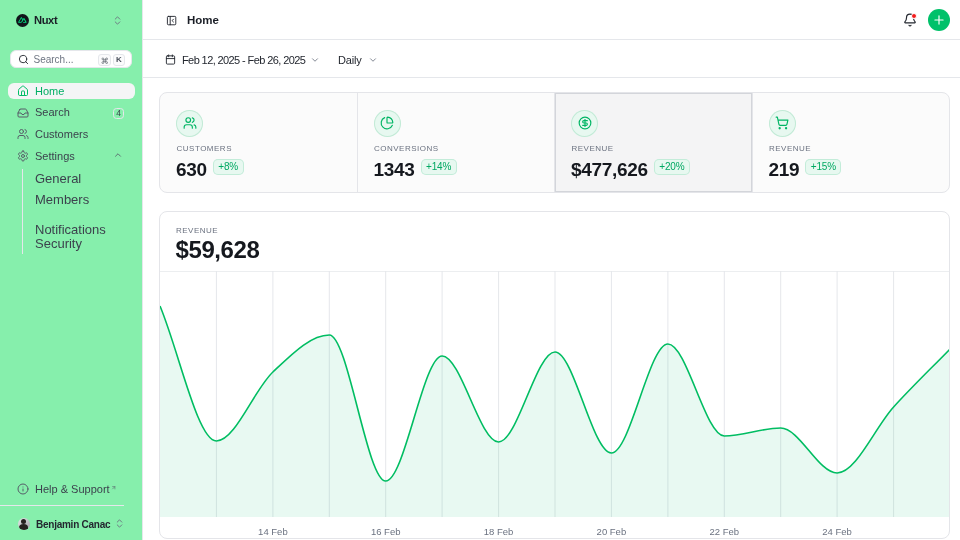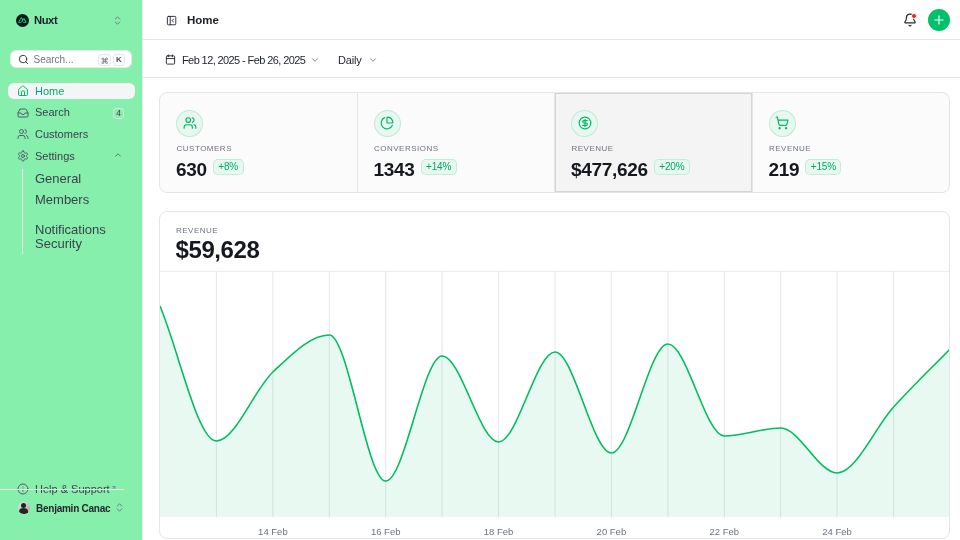--- a/index.html
+++ b/index.html
@@ -27,21 +27,21 @@
 .nav-item.active { background:#f4f5f6; color:#00ae64; }
 .sub-item { position:absolute; left:35px; height:17.4px; line-height:17.4px; font-size:13px; font-weight:500; color:#3c424d; }
 #subline { position:absolute; left:22px; top:169px; width:1px; height:85px; background:#e5e7eb; }
 .badge4 { position:absolute; right:11px; top:3.2px; width:11px; height:11px; border:1px solid #e5e7eb;
   border-radius:3.5px; font-size:8.5px; line-height:9.5px; text-align:center; color:#3c424d; font-weight:500;}
 
 .foot-item { position:absolute; left:8px; width:127px; height:17.4px; line-height:17.4px;
   font-size:11px; font-weight:500; color:#3c424d; }
 .foot-item .txt { position:absolute; left:27px; top:0; }
 .foot-item .ic { position:absolute; left:9px; top:2.7px; }
-#user-row { position:absolute; left:0; top:489px; width:124px; height:35px; border-top:1px solid #e5e7eb; }
+#user-row { position:absolute; left:0; top:505px; width:124px; height:35px; border-top:1px solid #e5e7eb; }
 #avatar { position:absolute; left:18px; top:11.5px; width:12px; height:12px; border-radius:50%;
   overflow:hidden; background:linear-gradient(135deg,#e8e8ea 0%,#9fa1a6 100%); }
 #avatar:before { content:""; position:absolute; left:3.2px; top:1.5px; width:5px; height:5px;
   border-radius:50%; background:#26221f; }
 #avatar:after { content:""; position:absolute; left:1.2px; top:6px; width:9px; height:7px;
   border-radius:50% 50% 0 0; background:#26221f; }
 #user-name { position:absolute; left:36px; top:12.5px; font-size:10px; font-weight:600;
   letter-spacing:-0.25px; color:#23272f; }
 
 #main { position:absolute; left:143px; top:0; width:817px; height:540px; background:#fff; }

